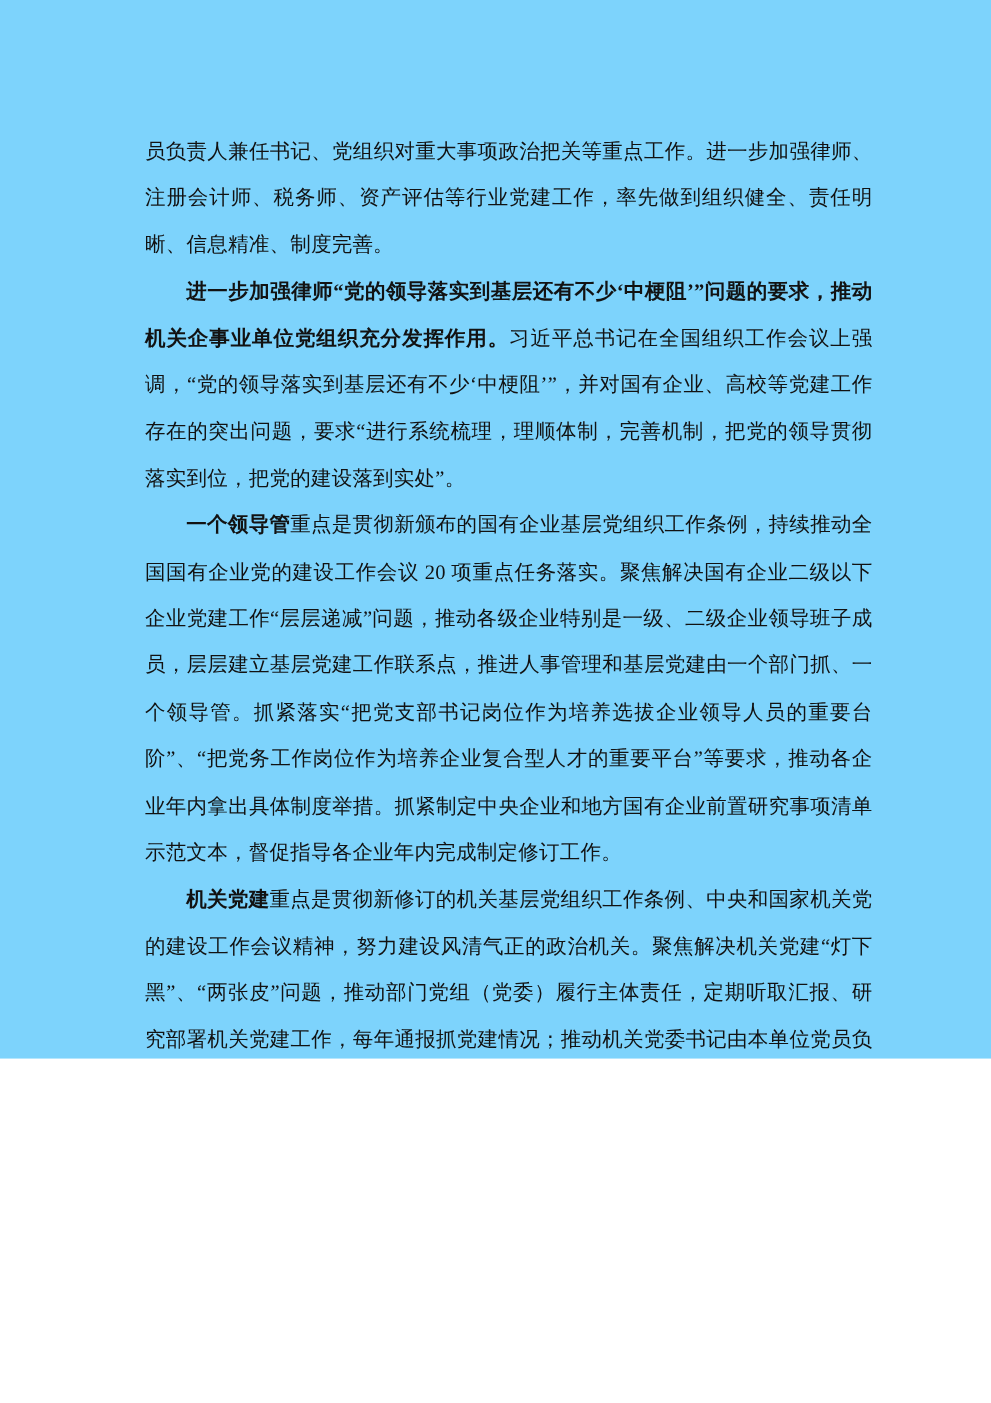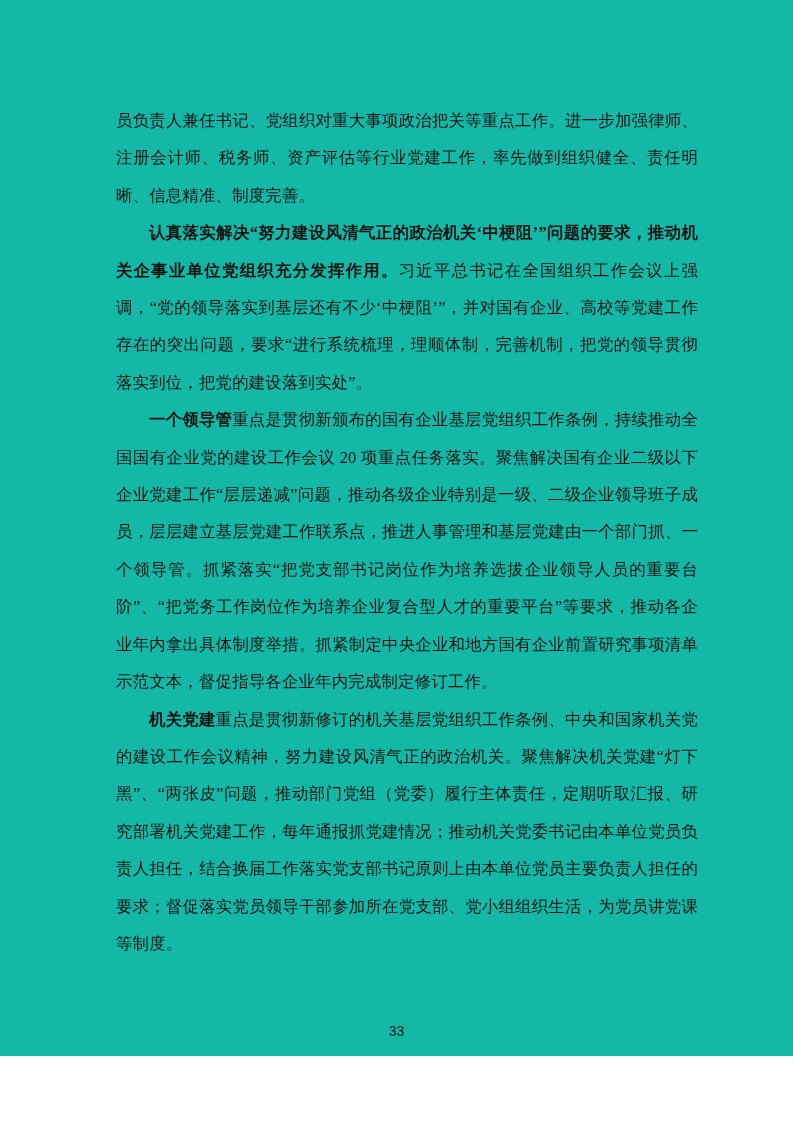--- a/index.html
+++ b/index.html
@@ -3,22 +3,22 @@
 <meta charset="utf-8">
 <style>
   html, body {
     margin: 0;
     padding: 0;
     background: #ffffff;
   }
   .page {
     position: relative;
     width: 793px;
-    height: 1056px;
-    background: #14b8a6;
+    height: 847px;
+    background: #7dd3fc;
     overflow: hidden;
     font-family: "Liberation Serif", serif;
     color: #000000;
   }
   .doc-body {
     position: absolute;
     top: 102px;
     left: 116px;
     width: 582px;
   }
@@ -48,18 +48,18 @@
     font-size: 14px;
     color: #1a1a1a;
   }
 </style>
 </head>
 <body>
 
 <div class="page">
   <div class="doc-body" id="doc-body">
       <p class="para"><span class="">员负责人兼任书记、党组织对重大事项政治把关等重点工作。进一步加强律师、注册会计师、税务师、资产评估等行业党建工作，率先做到组织健全、责任明晰、信息精准、制度完善。</span></p>
-      <p class="para indent"><span class="bold">认真落实解决“努力建设风清气正的政治机关‘中梗阻’”问题的要求，推动机关企事业单位党组织充分发挥作用。</span><span class="">习近平总书记在全国组织工作会议上强调，“党的领导落实到基层还有不少‘中梗阻’”，并对国有企业、高校等党建工作存在的突出问题，要求“进行系统梳理，理顺体制，完善机制，把党的领导贯彻落实到位，把党的建设落到实处”。</span></p>
+      <p class="para indent"><span class="bold">进一步加强律师“党的领导落实到基层还有不少‘中梗阻’”问题的要求，推动机关企事业单位党组织充分发挥作用。</span><span class="">习近平总书记在全国组织工作会议上强调，“党的领导落实到基层还有不少‘中梗阻’”，并对国有企业、高校等党建工作存在的突出问题，要求“进行系统梳理，理顺体制，完善机制，把党的领导贯彻落实到位，把党的建设落到实处”。</span></p>
       <p class="para indent"><span class="bold">一个领导管</span><span class="">重点是贯彻新颁布的国有企业基层党组织工作条例，持续推动全国国有企业党的建设工作会议 20 项重点任务落实。聚焦解决国有企业二级以下企业党建工作“层层递减”问题，推动各级企业特别是一级、二级企业领导班子成员，层层建立基层党建工作联系点，推进人事管理和基层党建由一个部门抓、一个领导管。抓紧落实“把党支部书记岗位作为培养选拔企业领导人员的重要台阶”、“把党务工作岗位作为培养企业复合型人才的重要平台”等要求，推动各企业年内拿出具体制度举措。抓紧制定中央企业和地方国有企业前置研究事项清单示范文本，督促指导各企业年内完成制定修订工作。</span></p>
       <p class="para indent"><span class="bold">机关党建</span><span class="">重点是贯彻新修订的机关基层党组织工作条例、中央和国家机关党的建设工作会议精神，努力建设风清气正的政治机关。聚焦解决机关党建“灯下黑”、“两张皮”问题，推动部门党组（党委）履行主体责任，定期听取汇报、研究部署机关党建工作，每年通报抓党建情况；推动机关党委书记由本单位党员负责人担任，结合换届工作落实党支部书记原则上由本单位党员主要负责人担任的要求；督促落实党员领导干部参加所在党支部、党小组组织生活，为党员讲党课等制度。</span></p>
     </div>
   <div class="page-number">33</div>
 </div>
 
 </body></html>

